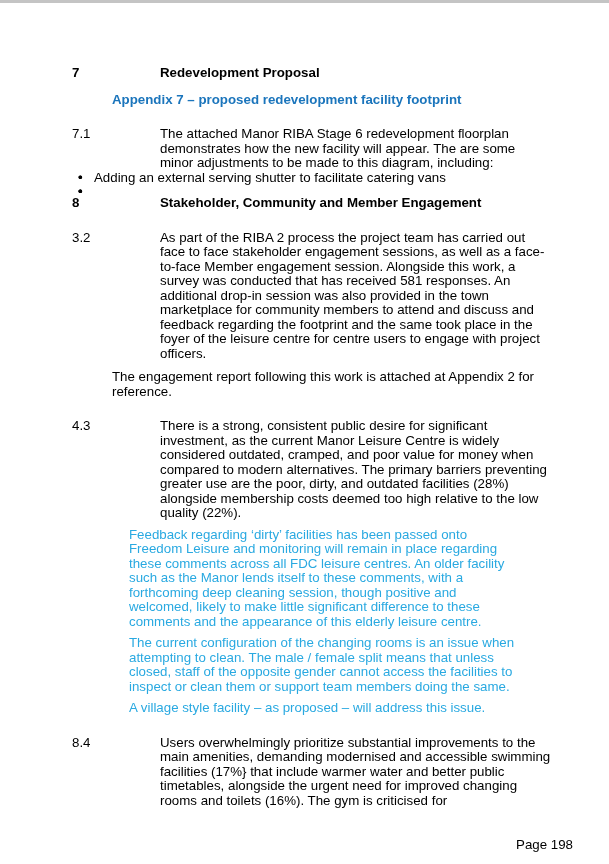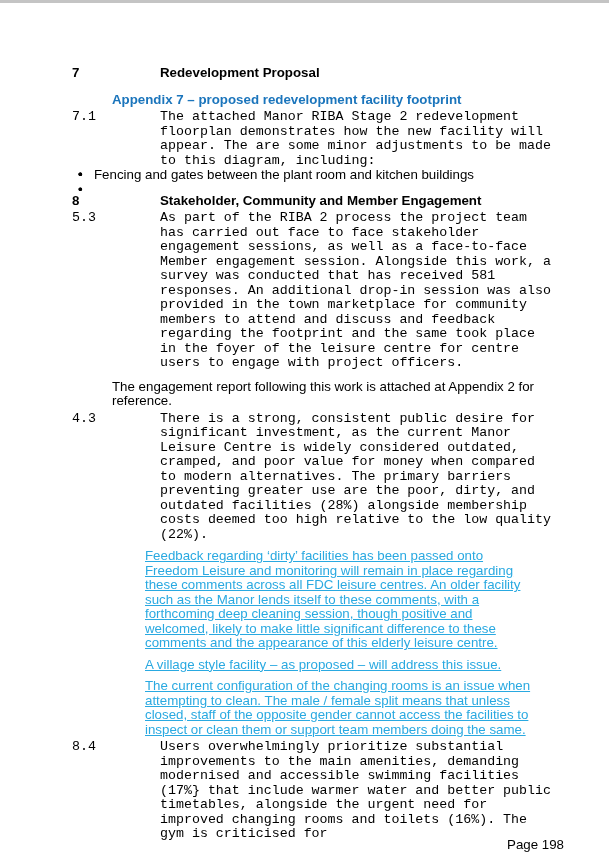--- a/index.html
+++ b/index.html
@@ -34,87 +34,86 @@
   .body-col { width: 440px; padding-left: 48px; }
   .indented { margin-left: 40px; width: 440px; }
 
   .block-heading { margin-top: 11px; font-weight: bold; }
   .block-heading.first { margin-top: 0; }
   .block-subheading {
     margin-top: 12px;
     font-weight: bold;
     color: var(--heading-blue, #1b75bc);
   }
-  .block-numbered { margin-top: 3px; font-family: Liberation Mono, monospace; }
+  .block-numbered { margin-top: 20px; }
   .block-continuation { margin-top: 9px; }
   .block-bullets { margin-top: 3px; }
   .block-comment {
     margin-top: 7px;
-    margin-left: 73px;
+    margin-left: 57px;
     width: 392px;
     color: var(--comment-blue, #29a9e1);
-    text-decoration: underline;
   }
 
   ul.bullet-list { margin: 0; padding: 0; list-style: none; }
   ul.bullet-list li {
     position: relative;
     padding-left: 22px;
   }
   ul.bullet-list li .dot {
     position: absolute;
     left: 6px;
     top: 0;
   }
 
   .footer {
     position: absolute;
     top: 838px;
-    right: 45px;
+    right: 36px;
   }
 </style>
 </head>
 <body>
 
 <div class="page" style="--heading-blue: #1b75bc; --comment-blue: #29a9e1;">
   <div class="top-rule" style="background: rgb(196, 196, 196);"></div>
 
   <div class="content">
       <div class="row block-heading first">
         <div class="num-col">7</div>
         <div class="body-col">Redevelopment Proposal</div>
       </div>
       <div class="indented block-subheading">Appendix 7 – proposed redevelopment facility footprint</div>
       <div class="row block-numbered">
         <div class="num-col">7.1</div>
-        <div class="body-col">The attached Manor RIBA Stage 2 redevelopment floorplan demonstrates how the new facility will appear. The are some minor adjustments to be made to this diagram, including:</div>
+        <div class="body-col">The attached Manor RIBA Stage 6 redevelopment floorplan demonstrates how the new facility will appear. The are some minor adjustments to be made to this diagram, including:</div>
       </div>
       <ul class="bullet-list indented block-bullets">
         <li><span class="dot">•</span></li>
+        <li><span class="dot">•</span><span>Adding an external serving shutter to facilitate catering vans</span></li>
         <li><span class="dot">•</span></li>
-        <li><span class="dot">•</span><span>Fencing and gates between the plant room and kitchen buildings</span></li>
         <li><span class="dot">•</span></li>
         <li><span class="dot">•</span></li>
       </ul>
       <div class="row block-heading">
         <div class="num-col">8</div>
         <div class="body-col">Stakeholder, Community and Member Engagement</div>
       </div>
       <div class="row block-numbered">
-        <div class="num-col">5.3</div>
+        <div class="num-col">3.2</div>
         <div class="body-col">As part of the RIBA 2 process the project team has carried out face to face stakeholder engagement sessions, as well as a face-to-face Member engagement session. Alongside this work, a survey was conducted that has received 581 responses. An additional drop-in session was also provided in the town marketplace for community members to attend and discuss and feedback regarding the footprint and the same took place in the foyer of the leisure centre for centre users to engage with project officers.</div>
       </div>
       <div class="indented block-continuation">The engagement report following this work is attached at Appendix 2 for reference.</div>
       <div class="row block-numbered">
         <div class="num-col">4.3</div>
         <div class="body-col">There is a strong, consistent public desire for significant investment, as the current Manor Leisure Centre is widely considered outdated, cramped, and poor value for money when compared to modern alternatives. The primary barriers preventing greater use are the poor, dirty, and outdated facilities (28%) alongside membership costs deemed too high relative to the low quality (22%).</div>
       </div>
       <div class="block-comment">Feedback regarding ‘dirty’ facilities has been passed onto Freedom Leisure and monitoring will remain in place regarding these comments across all FDC leisure centres. An older facility such as the Manor lends itself to these comments, with a forthcoming deep cleaning session, though positive and welcomed, likely to make little significant difference to these comments and the appearance of this elderly leisure centre.</div>
+      <div class="block-comment">The current configuration of the changing rooms is an issue when attempting to clean. The male / female split means that unless closed, staff of the opposite gender cannot access the facilities to inspect or clean them or support team members doing the same.</div>
       <div class="block-comment">A village style facility – as proposed – will address this issue.</div>
-      <div class="block-comment">The current configuration of the changing rooms is an issue when attempting to clean. The male / female split means that unless closed, staff of the opposite gender cannot access the facilities to inspect or clean them or support team members doing the same.</div>
       <div class="row block-numbered">
         <div class="num-col">8.4</div>
         <div class="body-col">Users overwhelmingly prioritize substantial improvements to the main amenities, demanding modernised and accessible swimming facilities (17%} that include warmer water and better public timetables, alongside the urgent need for improved changing rooms and toilets (16%). The gym is criticised for</div>
       </div>
     </div>
 
   <div class="footer">Page 198</div>
 </div>
 
 </body></html>

